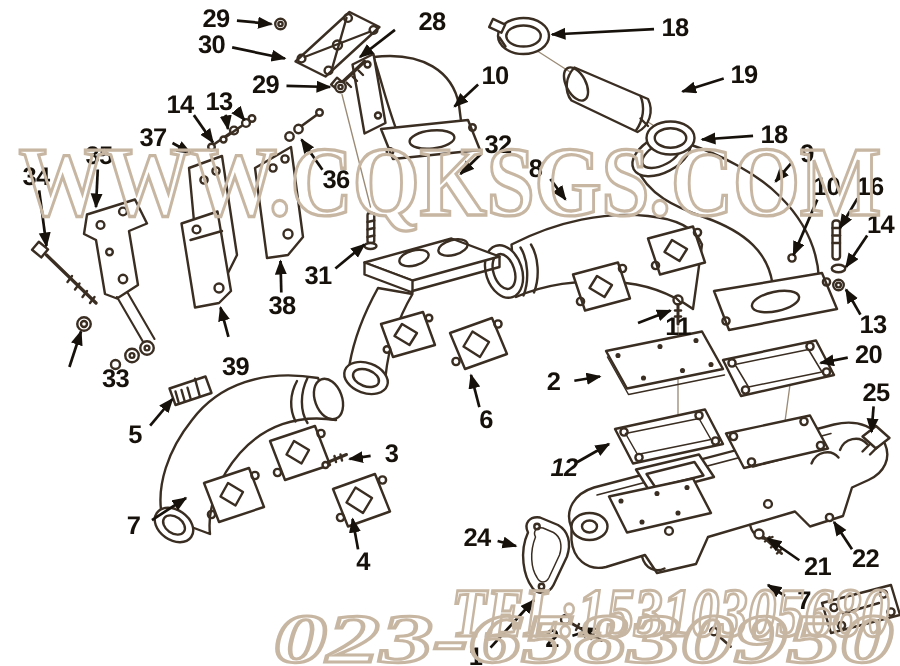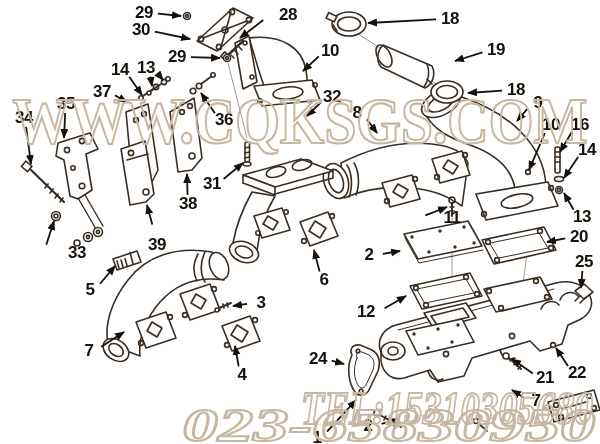--- a/index.html
+++ b/index.html
@@ -444,21 +444,21 @@
       <span class="callout" style="left: 188px; top: 204px; text-align: center;">38</span>
       <span class="callout" style="left: 157px; top: 233px; margin-top: 12px;">39</span>
       <span class="callout" style="left: 41px; top: 253px; margin-left: 36px;">33</span>
       <span class="callout" style="left: 90px; top: 290px;">5</span>
       <span class="callout" style="left: 89px; top: 351px;">7</span>
       <span class="callout" style="left: 261px; top: 303px;">3</span>
       <span class="callout" style="left: 242px; top: 375px;">4</span>
       <span class="callout" style="left: 324px; top: 280px;">6</span>
       <span class="callout" style="left: 412px; top: 218px; margin-left: 40px;">11</span>
       <span class="callout" style="left: 369px; top: 255px;">2</span>
-      <span class="callout" style="left: 366px; top: 312px;">12</span>
+      <span class="callout" style="left: 376px; top: 312px; font-style: italic;">12</span>
       <span class="callout" style="left: 579px; top: 237px;">20</span>
       <span class="callout" style="left: 584px; top: 262px;">25</span>
       <span class="callout" style="left: 551px; top: 125px;">10</span>
       <span class="callout" style="left: 580px; top: 125px;">16</span>
       <span class="callout" style="left: 587px; top: 150px;">14</span>
       <span class="callout" style="left: 582px; top: 217px;">13</span>
       <span class="callout" style="left: 318px; top: 359px; text-align: right;">24</span>
       <span class="callout" style="left: 545px; top: 378px;">21</span>
       <span class="callout" style="left: 577px; top: 373px;">22</span>
       <span class="callout" style="left: 536px; top: 401px;">7</span>

